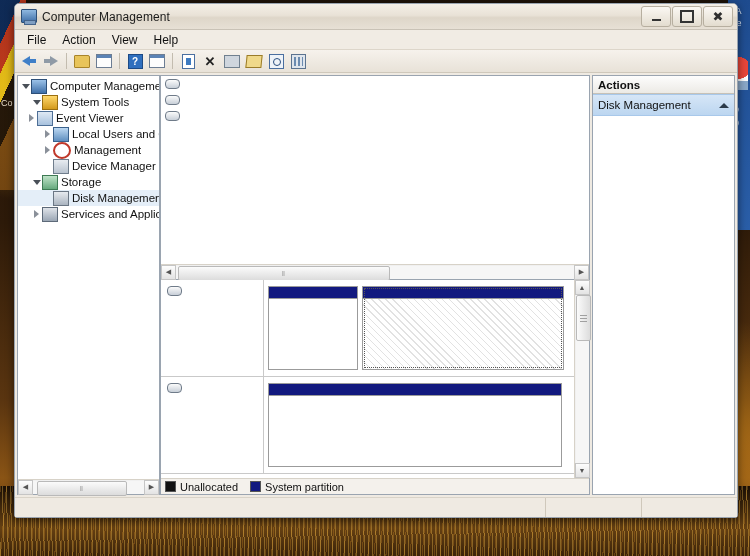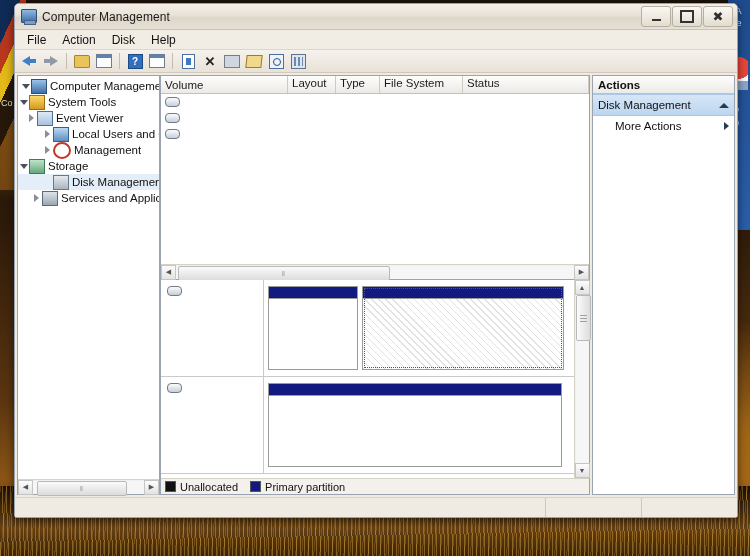--- a/index.html
+++ b/index.html
@@ -263,21 +263,21 @@
         </div>
       <div class="wbtn">
           <span class="cls">✖</span>
         </div>
     </div>
   </div>
 
   <div id="menubar">
     <div class="menuitem">File</div>
     <div class="menuitem">Action</div>
-    <div class="menuitem">Disk</div>
+    <div class="menuitem">View</div>
     <div class="menuitem">Help</div>
   </div>
 
   <div id="toolbar">
     <div class="tbi">
       <div style="display:flex;align-items:center">
           <span class="arrow l"></span>
           <span class="arrow-body abl"></span>
         </div>
     </div>
@@ -330,21 +330,21 @@
 
     <div class="pane" id="treepane">
       <div id="tree">
           <div class="trow" style="padding-left: 2px;">
             <span class="exp">
               <span class="tri open"></span>
             </span>
             <span class="ticon i-cm"></span>
             <span class="tlabel">Computer Management</span>
           </div>
-          <div class="trow" style="">
+          <div class="trow" style="padding-left: 13px;">
             <span class="exp">
               <span class="tri open"></span>
             </span>
             <span class="ticon i-tools"></span>
             <span class="tlabel">System Tools</span>
           </div>
           <div class="trow" style="padding-left: 8px;">
             <span class="exp">
               <span class="tri closed"></span>
             </span>
@@ -358,21 +358,26 @@
             <span class="ticon i-users"></span>
             <span class="tlabel">Local Users and Gr</span>
           </div>
           <div class="trow" style="padding-left: 24px;">
             <span class="exp">
               <span class="tri closed"></span>
             </span>
             <span class="ticon i-perf"></span>
             <span class="tlabel">Management</span>
           </div>
-          <div class="trow" style="">
+          <div class="trow" style="padding-left: 24px;">
+            <span class="exp"></span>
+            <span class="ticon i-dev"></span>
+            <span class="tlabel">Device Manager</span>
+          </div>
+          <div class="trow" style="padding-left: 13px;">
             <span class="exp">
               <span class="tri open"></span>
             </span>
             <span class="ticon i-storage"></span>
             <span class="tlabel">Storage</span>
           </div>
           <div class="trow" style="padding-left: 24px; background: rgb(228, 238, 248);">
             <span class="exp"></span>
             <span class="ticon i-disk"></span>
             <span class="tlabel">Disk Management</span>
@@ -390,27 +395,20 @@
         <div class="hstrack">
           <div class="hsthumb" style="left:4px;width:88px;">‖</div>
         </div>
         <div class="hsbtn">▶</div>
       </div>
     </div>
 
     <div id="centerpane">
 
       <div id="topList">
-        <div class="lhdr">
-          <div class="c-vol">Volume</div>
-          <div class="c-lay">Layout</div>
-          <div class="c-typ">Type</div>
-          <div class="c-fs">File System</div>
-          <div class="c-st">Status</div>
-        </div>
         <div id="listbody">
             <div class="lrow">
               <div class="c-vol">
                 <span class="volico"></span>
                 <span></span>
               </div>
               <div class="c-lay"></div>
               <div class="c-typ"></div>
               <div class="c-fs"></div>
               <div class="c-st"></div>
@@ -507,39 +505,34 @@
                 </div>
             </div>
             <div class="vsbtn">▼</div>
           </div>
         </div>
         <div id="legend">
             <span class="sw" style="background: rgb(17, 17, 17);"></span>
             <span>Unallocated</span>
             <span style="width: 4px;"></span>
             <span class="sw" style="background: rgb(18, 25, 127);"></span>
-            <span>Primary partition</span>
+            <span>System partition</span>
           </div>
       </div>
 
     </div>
 
     <div class="pane" id="actionpane">
       <div class="ahdr">Actions</div>
       <div id="actionlist">
           <div class="arow sel">
             <span>Disk Management</span>
             <span class="sp"></span>
             <span class="caret-up"></span>
           </div>
-          <div class="arow ind">
-            <span>More Actions</span>
-            <span class="sp"></span>
-            <span class="caret-r"></span>
-          </div>
         </div>
     </div>
 
   </div>
 
   <div id="statusbar">
     <div class="sseg a"></div>
     <div class="sseg b"></div>
     <div class="sseg c"></div>
   </div>

